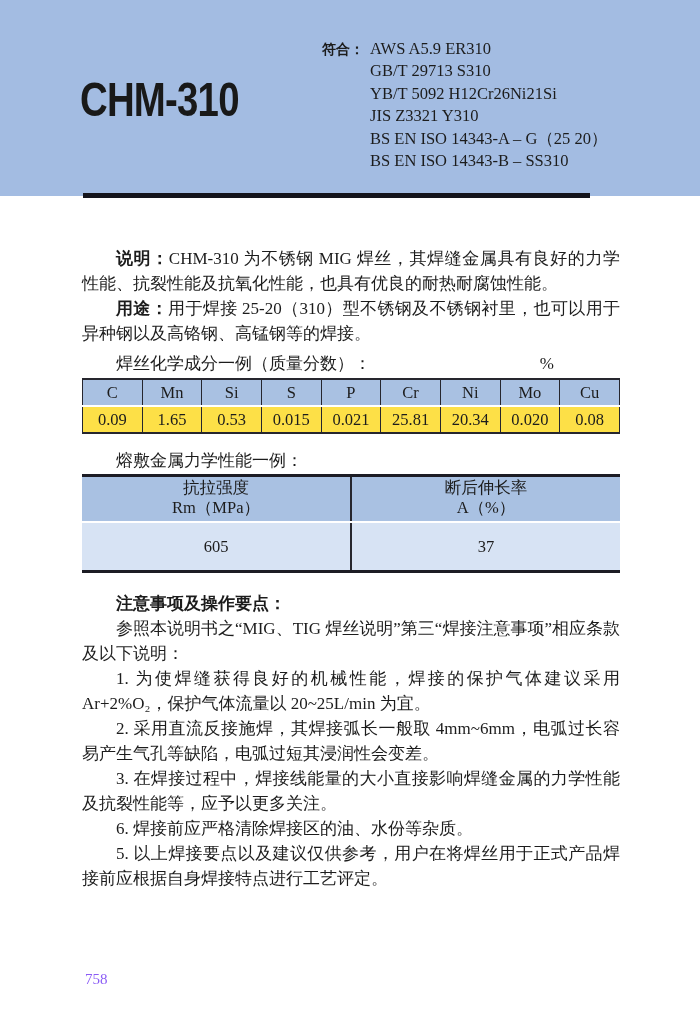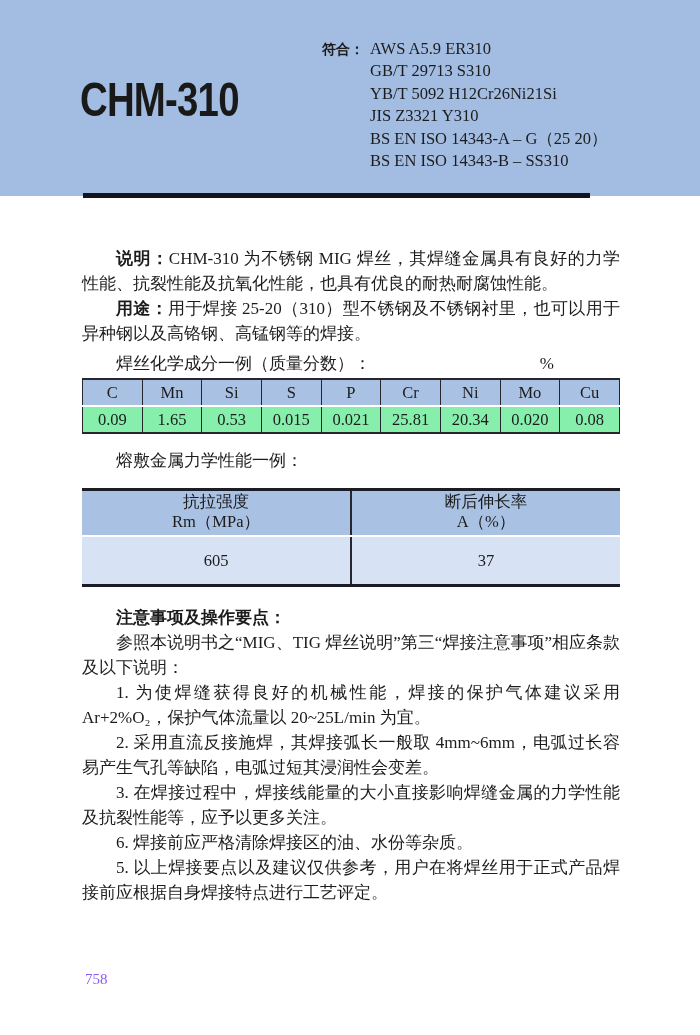--- a/index.html
+++ b/index.html
@@ -116,27 +116,27 @@
     padding: 0;
     border-left: 1px solid #26262e;
     border-right: 1px solid #26262e;
   }
   .chem-table th {
     background: #a9c1e2;
     height: 21px;
     border-bottom: 2px solid #ffffff;
   }
   .chem-table td {
-    background: #86efac;
+    background: #fde047;
     height: 24px;
   }
 
   
   .mech-table {
-    margin-top: 16px;
+    margin-top: 2px;
     border-top: 3px solid #1c1c24;
     border-bottom: 3px solid #1c1c24;
     text-align: center;
   }
   .mech-table th, .mech-table td {
     font-weight: normal;
     font-size: 16.5px;
     padding: 11px;
   }
   .mech-table th {

